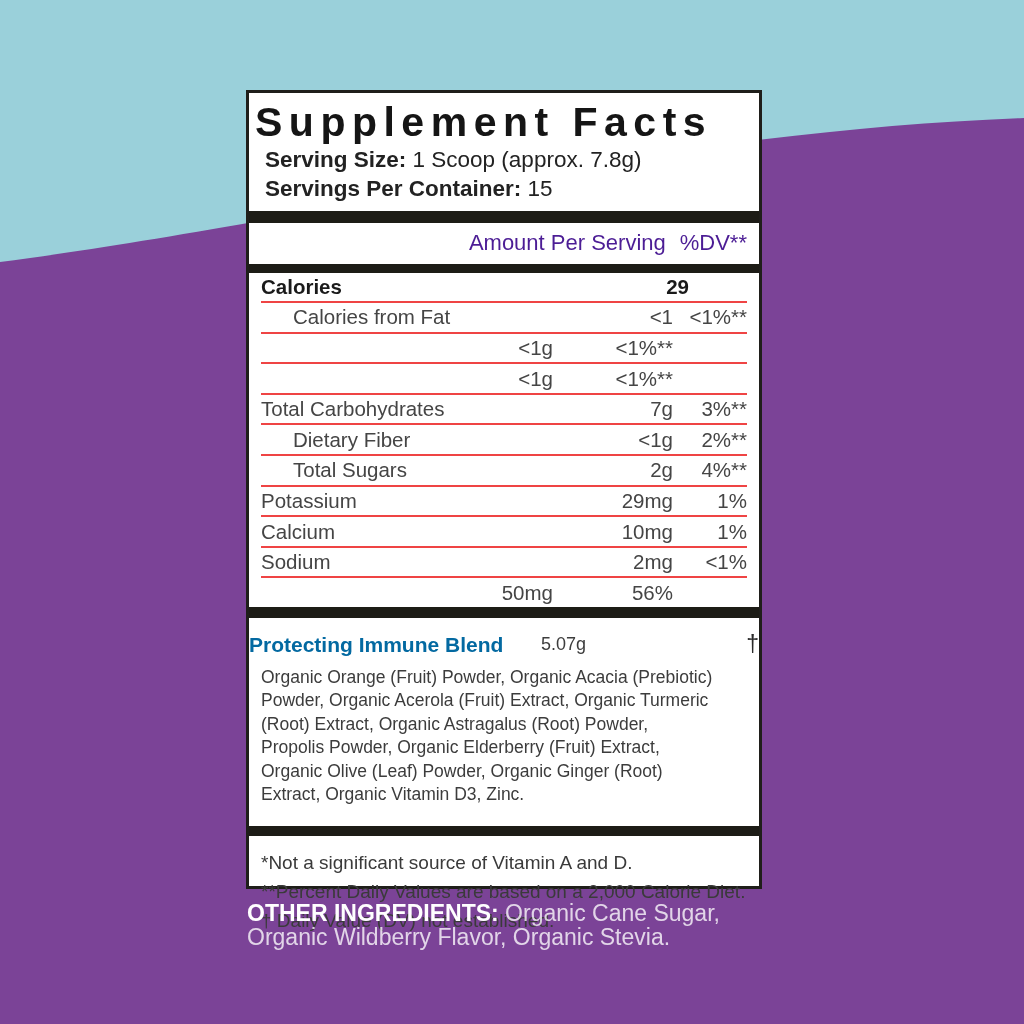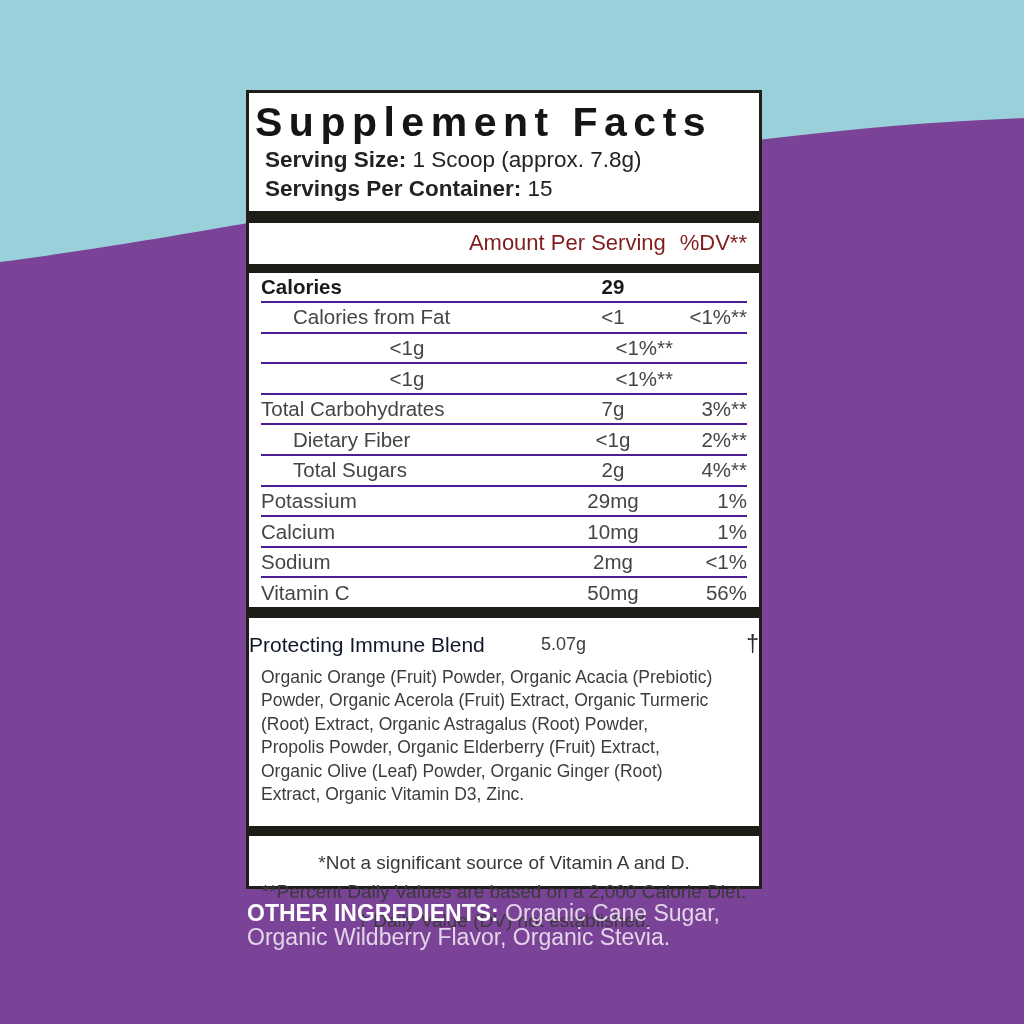--- a/index.html
+++ b/index.html
@@ -23,49 +23,49 @@
   .serving-line b{font-weight:800;}
 
   .bar{background:#1d1c16;margin:0;}
   .bar-12{height:12px;margin-top:7px;}
   .bar-9{height:9px;}
   .bar-11{height:11px;}
   .bar-10{height:10px;}
 
   .col-header{
     display:flex;justify-content:flex-end;align-items:center;gap:14px;
-    height:41px;font-size:22px;color:#7f1d1d;
+    height:41px;font-size:22px;color:#4c1d95;
   }
 
   .nrow{
     display:grid;grid-template-columns:292px 120px 1fr;
     align-items:center;height:28.6px;font-size:20.5px;color:#454545;
-    border-top:2px solid #4c1d95;
+    border-top:2px solid #ef4444;
   }
-  .nrow:first-child{border-top:none;}
+  .nrow:first-child{border-top:none;gap:16px;}
   .nrow .nname{white-space:nowrap;}
-  .nrow .namt{text-align:center;}
+  .nrow .namt{text-align:right;}
   .nrow .ndv{text-align:right;}
   .nrow.indent .nname{padding-left:32px;}
   .nrow.bold{font-weight:800;color:#1a1a1a;}
 
   .blend-row{
     display:grid;grid-template-columns:292px 120px 1fr;
     align-items:center;padding:13px 0 4px 0;font-size:21px;
   }
-  .blend-row .bname{font-weight:400;color:#0f172a;white-space:nowrap;}
+  .blend-row .bname{font-weight:700;color:#0369a1;white-space:nowrap;}
   .blend-row .bamt{color:#3d3d3d;font-size:18px;}
   .blend-row .bdv{text-align:right;color:#2a2a2a;font-size:23px;}
 
   .blend-ingredients{
     font-size:17.5px;line-height:23.4px;color:#3c3c3c;
     padding:4px 44px 20px 12px;
   }
 
-  .footnotes{padding:12px 12px 0 12px;font-size:19px;line-height:29px;color:#3a3a3a;text-align:center;}
+  .footnotes{padding:12px 12px 0 12px;font-size:19px;line-height:29px;color:#3a3a3a;}
 
   
   .other-ing{
     position:absolute;left:247px;top:901px;width:528px;
     font-size:23px;line-height:24px;color:rgba(255,255,255,0.78);
   }
   .other-ing b{color:#ffffff;font-weight:800;}
 </style>
 </head>
 <body>
@@ -135,21 +135,20 @@
         <span class="nname">Calcium</span>
         <span class="namt">10mg</span>
         <span class="ndv">1%</span>
       </div>
       <div class="nrow">
         <span class="nname">Sodium</span>
         <span class="namt">2mg</span>
         <span class="ndv">&lt;1%</span>
       </div>
       <div class="nrow">
-        <span class="nname">Vitamin C</span>
         <span class="namt">50mg</span>
         <span class="ndv">56%</span>
       </div>
     </div>
 
     <div class="bar bar-11"></div>
 
     <div class="blend-row pad">
       <span class="bname">Protecting Immune Blend</span>
       <span class="bamt">5.07g</span>

